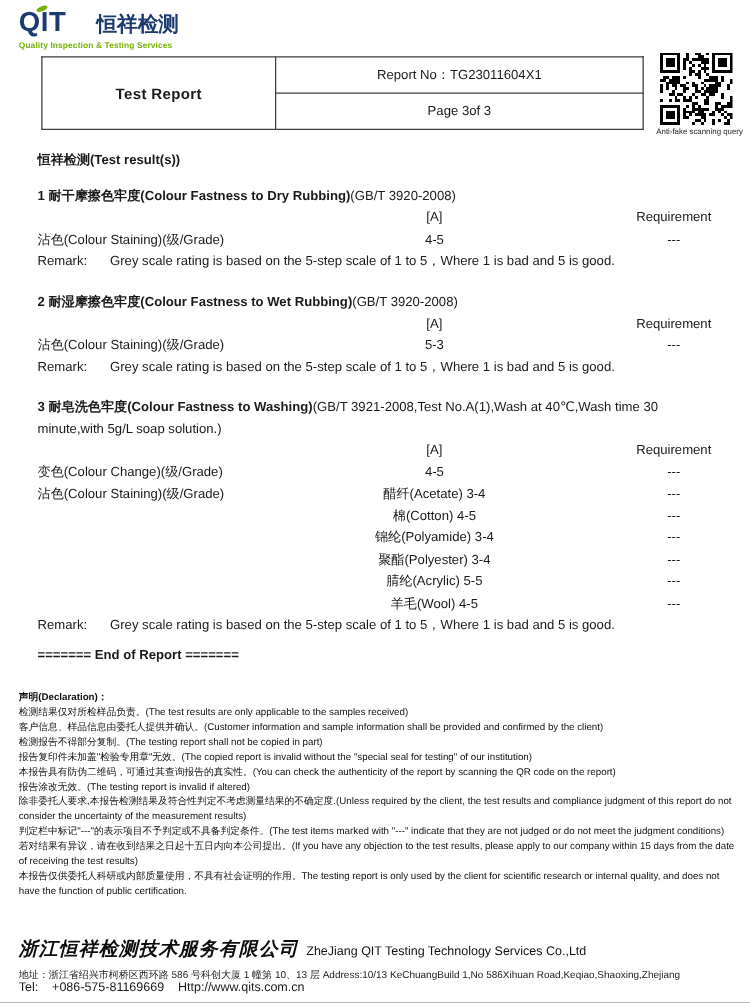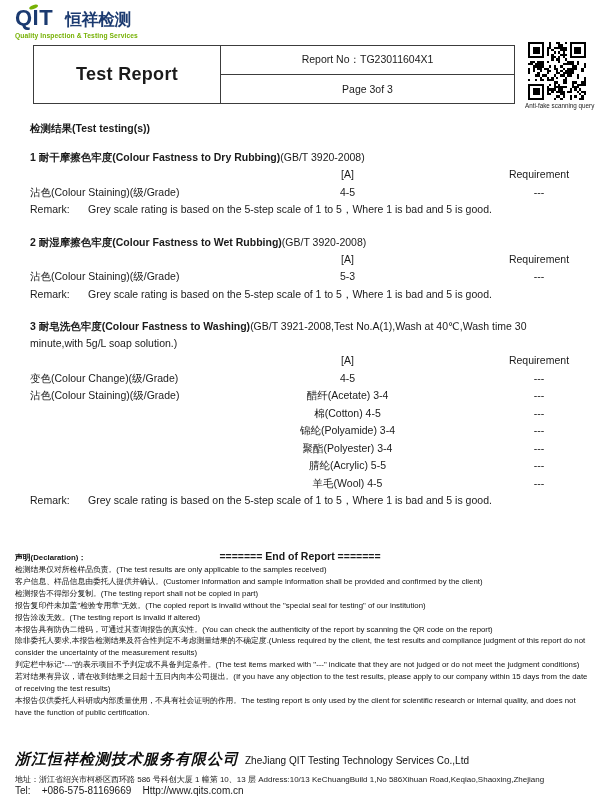--- a/index.html
+++ b/index.html
@@ -12,46 +12,46 @@
   }
   
   .logo { position:absolute; top:6px; left:15px; }
   .brand-row { display:flex; align-items:baseline; line-height:24px; }
   .brand-en { font-size:22px; font-weight:bold; color:#1b3a70; position:relative; letter-spacing:0.5px; }
   .leaf {
     position:absolute; top:-1px; left:14px; width:9px; height:3.5px;
     background:#76b104; border-radius:60% 100% 60% 100%;
     transform:rotate(-28deg);
   }
-  .brand-cn { font-size:16.5px; font-weight:bold; color:#1b3a70; margin-left:12px; }
+  .brand-cn { font-size:16.5px; font-weight:bold; color:#1b3a70; margin-left:24px; }
   .tagline { font-size:6.7px; font-weight:bold; color:#76b104; margin-top:1px; letter-spacing:0.1px; }
 
   
   .header-band { position:absolute; top:45px; left:33px; }
   table.header-table { border-collapse:collapse; table-layout:fixed; width:482px; }
   table.header-table td { border:1px solid #3c3c3c; text-align:center; vertical-align:middle; }
-  td.cell-title { width:187px; font-size:18px; font-weight:bold; letter-spacing:0.3px; }
+  td.cell-title { width:187px; font-size:12px; font-weight:bold; letter-spacing:0.3px; }
   td.cell-right { height:29px; font-size:10.5px; }
   .qr-wrap { position:absolute; top:42px; left:525px; width:64px; text-align:center; }
   .qr-wrap svg { display:block; width:58px; height:58px; margin:0 auto; }
   .qr-caption { font-size:6.3px; color:#222; margin-top:2px; white-space:nowrap; }
 
   
   .content { position:absolute; top:120px; left:30px; width:540px; font-size:10.5px; }
   .results-heading { font-weight:bold; line-height:16px; }
   .section { margin-top:13px; }
   .sec-title { line-height:17px; }
   .sec-title .t-bold { font-weight:bold; }
   .grid-row { display:grid; grid-template-columns:205px 225px 110px; line-height:17.5px; }
   .grid-row .col-label { text-align:left; }
   .grid-row .col-value { text-align:center; }
   .grid-row .col-req   { text-align:center; padding-left:48px; }
   .remark-row { display:flex; line-height:17.5px; }
   .remark-label { width:58px; flex:0 0 58px; }
-  .end-marker { margin-top:38px; text-align:center; font-weight:bold; line-height:16px; }
+  .end-marker { margin-top:6px; font-weight:bold; line-height:16px; }
 
   
   .declaration { position:absolute; top:551px; left:15px; width:573px; font-size:7.8px; color:#111; }
   .decl-heading { font-weight:bold; line-height:13px; }
   .decl-item { line-height:11.9px; }
 
   
   .footer { position:absolute; top:750px; left:15px; width:575px; }
   .company-line { display:flex; align-items:baseline; }
   .company-cn {
@@ -298,21 +298,21 @@
         <rect x="11" y="24" width="1" height="1" fill="#000"></rect>
         <rect x="14" y="24" width="1" height="1" fill="#000"></rect>
         <rect x="18" y="24" width="1" height="1" fill="#000"></rect>
         <rect x="22" y="24" width="1" height="1" fill="#000"></rect>
         <rect x="23" y="24" width="1" height="1" fill="#000"></rect>
       </svg>
     <div class="qr-caption">Anti-fake scanning query</div>
   </div>
 
   <div class="content">
-    <div class="results-heading">检测结果(Test testing(s))</div>
+    <div class="results-heading">恒祥检测(Test result(s))</div>
 
     <div class="section">
       <div class="sec-title"><span class="t-bold">1 耐干摩擦色牢度(Colour Fastness to Dry Rubbing)</span><span>(GB/T 3920-2008)</span></div>
       <div class="grid-row">
         <span class="col-label"></span>
         <span class="col-value">[A]</span>
         <span class="col-req">Requirement</span>
       </div>
       <div class="grid-row">
         <span class="col-label">沾色(Colour Staining)(级/Grade)</span>
@@ -393,22 +393,22 @@
 
     <div class="end-marker">======= End of Report =======</div>
   </div>
 
   <div class="declaration">
     <div class="decl-heading">声明(Declaration)：</div>
     <div class="decl-item">检测结果仅对所检样品负责。(The test results are only applicable to the samples received)</div>
     <div class="decl-item">客户信息、样品信息由委托人提供并确认。(Customer information and sample information shall be provided and confirmed by the client)</div>
     <div class="decl-item">检测报告不得部分复制。(The testing report shall not be copied in part)</div>
     <div class="decl-item">报告复印件未加盖"检验专用章"无效。(The copied report is invalid without the "special seal for testing" of our institution)</div>
+    <div class="decl-item">本报告具有防伪二维码，可通过其查询报告的真实性。(You can check the authenticity of the report by scanning the QR code on the report)</div>
     <div class="decl-item">报告涂改无效。(The testing report is invalid if altered)</div>
-    <div class="decl-item">本报告具有防伪二维码，可通过其查询报告的真实性。(You can check the authenticity of the report by scanning the QR code on the report)</div>
     <div class="decl-item">除非委托人要求,本报告检测结果及符合性判定不考虑测量结果的不确定度.(Unless required by the client, the test results and compliance judgment of this report do not consider the uncertainty of the measurement results)</div>
     <div class="decl-item">判定栏中标记"---"的表示项目不予判定或不具备判定条件。(The test items marked with "---" indicate that they are not judged or do not meet the judgment conditions)</div>
     <div class="decl-item">若对结果有异议，请在收到结果之日起十五日内向本公司提出。(If you have any objection to the test results, please apply to our company within 15 days from the date of receiving the test results)</div>
     <div class="decl-item">本报告仅供委托人科研或内部质量使用，不具有社会证明的作用。The testing report is only used by the client for scientific research or internal quality, and does not have the function of public certification.</div>
   </div>
 
   <div class="footer">
     <div class="company-line">
       <span class="company-cn">浙江恒祥检测技术服务有限公司</span>
       <span class="company-en">ZheJiang QIT Testing Technology Services Co.,Ltd</span>

